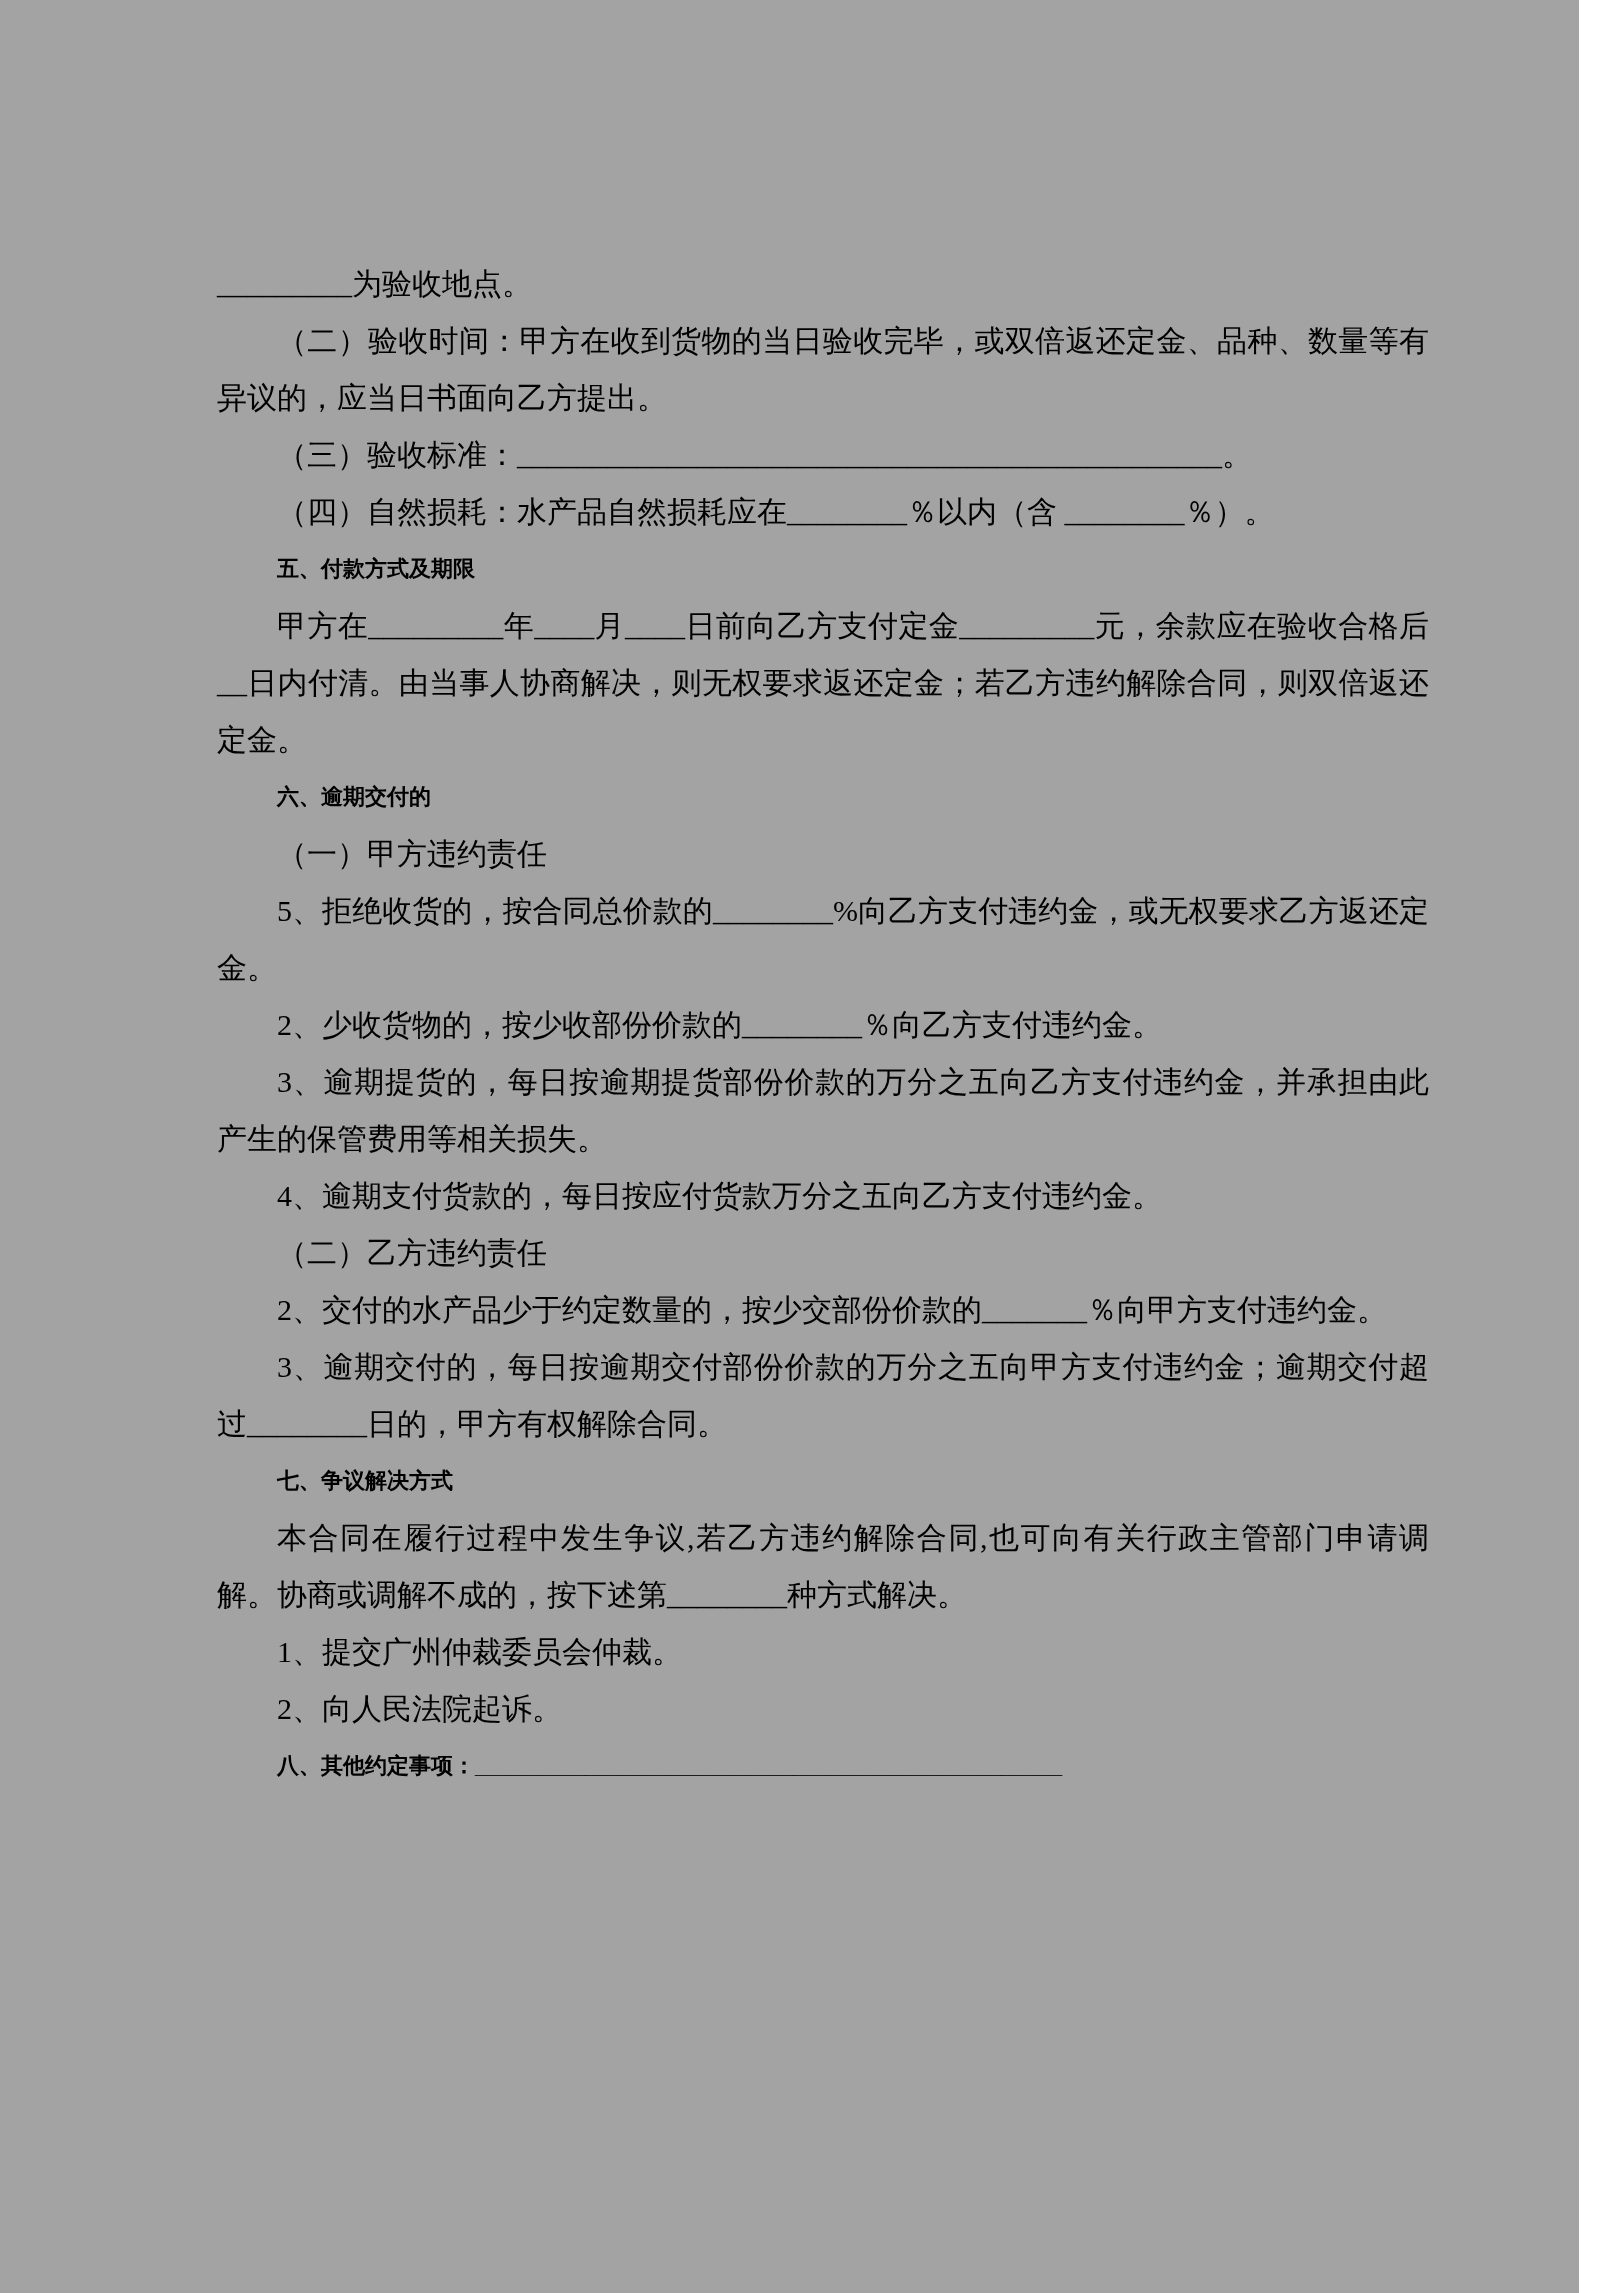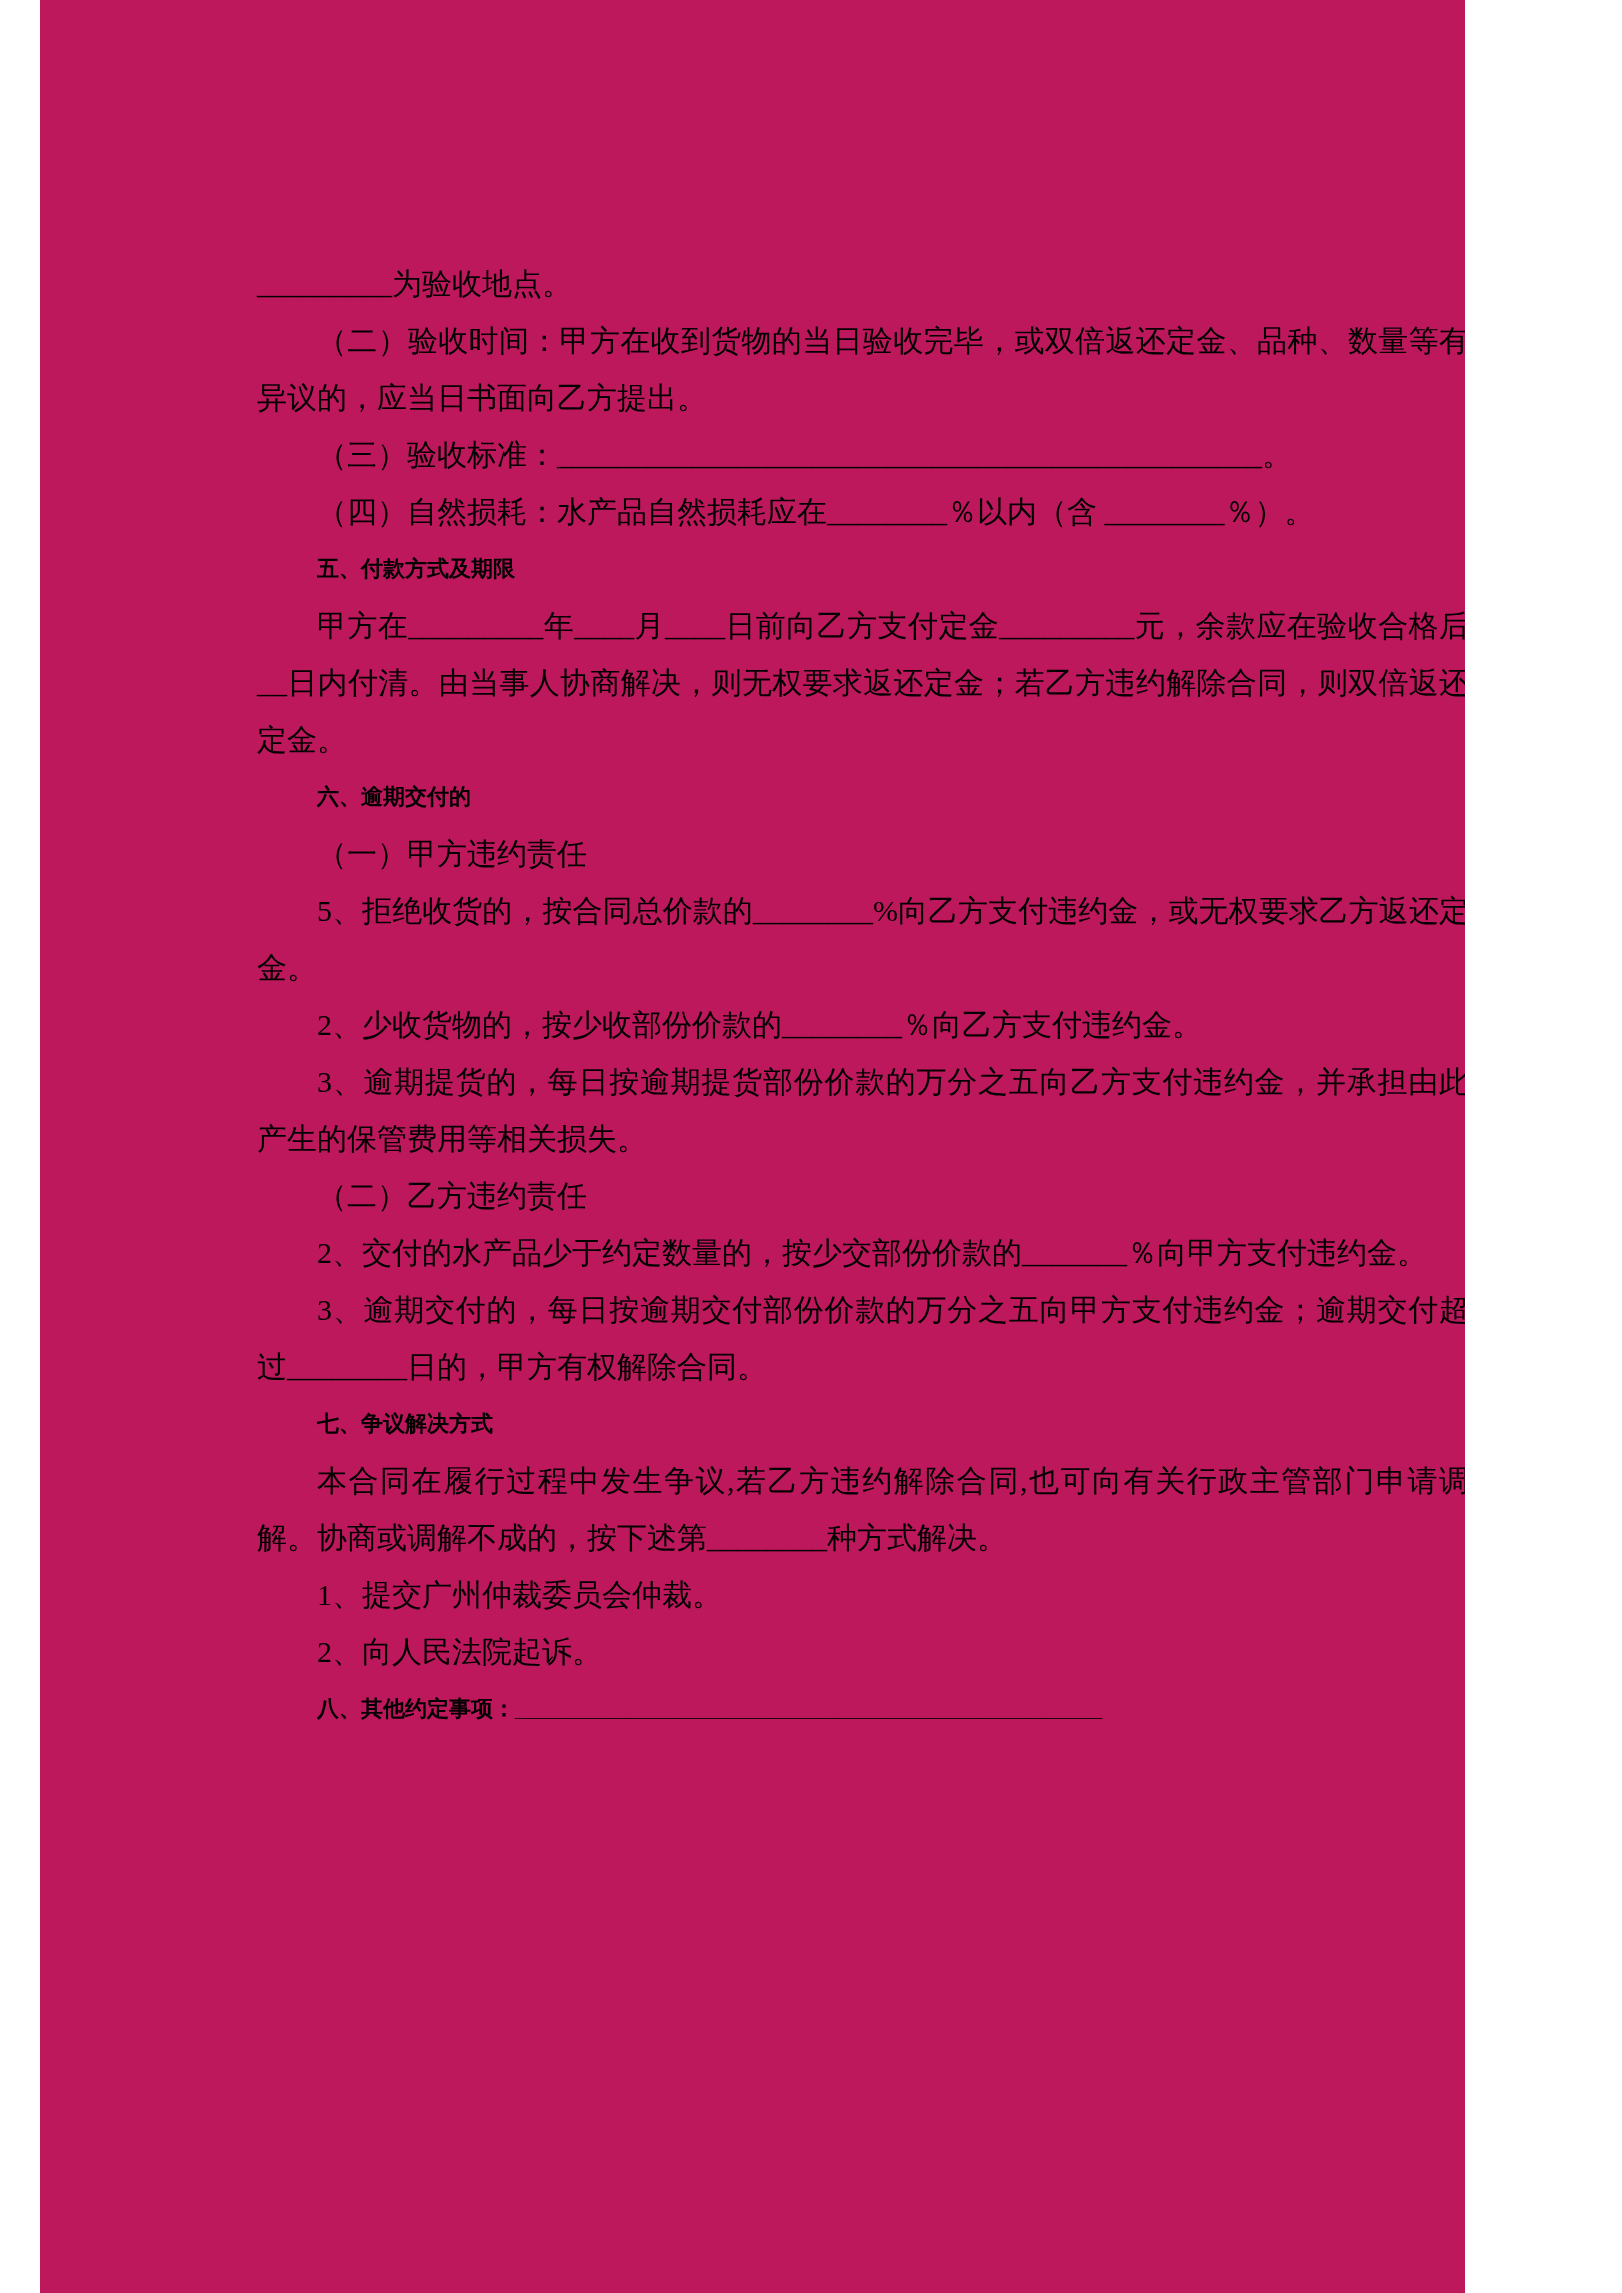--- a/index.html
+++ b/index.html
@@ -2,25 +2,24 @@
 <html lang="zh" style="font-size:14.5px"><head>
 <meta charset="utf-8">
 <style>
   html, body {
     margin: 0;
     padding: 0;
     background: #ffffff;
   }
   .page {
     position: relative;
-    width: 1425px;
+    width: 1579px;
     height: 2294px;
-    background: #be185d;
+    background: #a3a3a3;
     overflow: hidden;
-    margin-left: 40px;
   }
   .doc-content {
     position: absolute;
     left: 217px;
     top: 255px;
     width: 1212px;
     color: #000000;
     font-family: "Liberation Serif", "DejaVu Serif", serif;
     font-size: 30px;
     line-height: 57px;
@@ -49,20 +48,21 @@
       <p class="indent">（二）验收时间：甲方在收到货物的当日验收完毕，或双倍返还定金、品种、数量等有异议的，应当日书面向乙方提出。</p>
       <p class="indent">（三）验收标准：_______________________________________________。</p>
       <p class="indent">（四）自然损耗：水产品自然损耗应在________％以内（含 ________％）。</p>
       <p class="heading indent">五、付款方式及期限</p>
       <p class="indent">甲方在_________年____月____日前向乙方支付定金_________元，余款应在验收合格后__日内付清。由当事人协商解决，则无权要求返还定金；若乙方违约解除合同，则双倍返还定金。</p>
       <p class="heading indent">六、逾期交付的</p>
       <p class="indent">（一）甲方违约责任</p>
       <p class="indent">5、拒绝收货的，按合同总价款的________%向乙方支付违约金，或无权要求乙方返还定金。</p>
       <p class="indent">2、少收货物的，按少收部份价款的________％向乙方支付违约金。</p>
       <p class="indent">3、逾期提货的，每日按逾期提货部份价款的万分之五向乙方支付违约金，并承担由此产生的保管费用等相关损失。</p>
+      <p class="indent">4、逾期支付货款的，每日按应付货款万分之五向乙方支付违约金。</p>
       <p class="indent">（二）乙方违约责任</p>
       <p class="indent">2、交付的水产品少于约定数量的，按少交部份价款的_______％向甲方支付违约金。</p>
       <p class="indent">3、逾期交付的，每日按逾期交付部份价款的万分之五向甲方支付违约金；逾期交付超过________日的，甲方有权解除合同。</p>
       <p class="heading indent">七、争议解决方式</p>
       <p class="indent">本合同在履行过程中发生争议,若乙方违约解除合同,也可向有关行政主管部门申请调解。协商或调解不成的，按下述第________种方式解决。</p>
       <p class="indent">1、提交广州仲裁委员会仲裁。</p>
       <p class="indent">2、向人民法院起诉。</p>
       <p class="heading indent">八、其他约定事项：________________________________________________</p>
     </div>
 </div>

